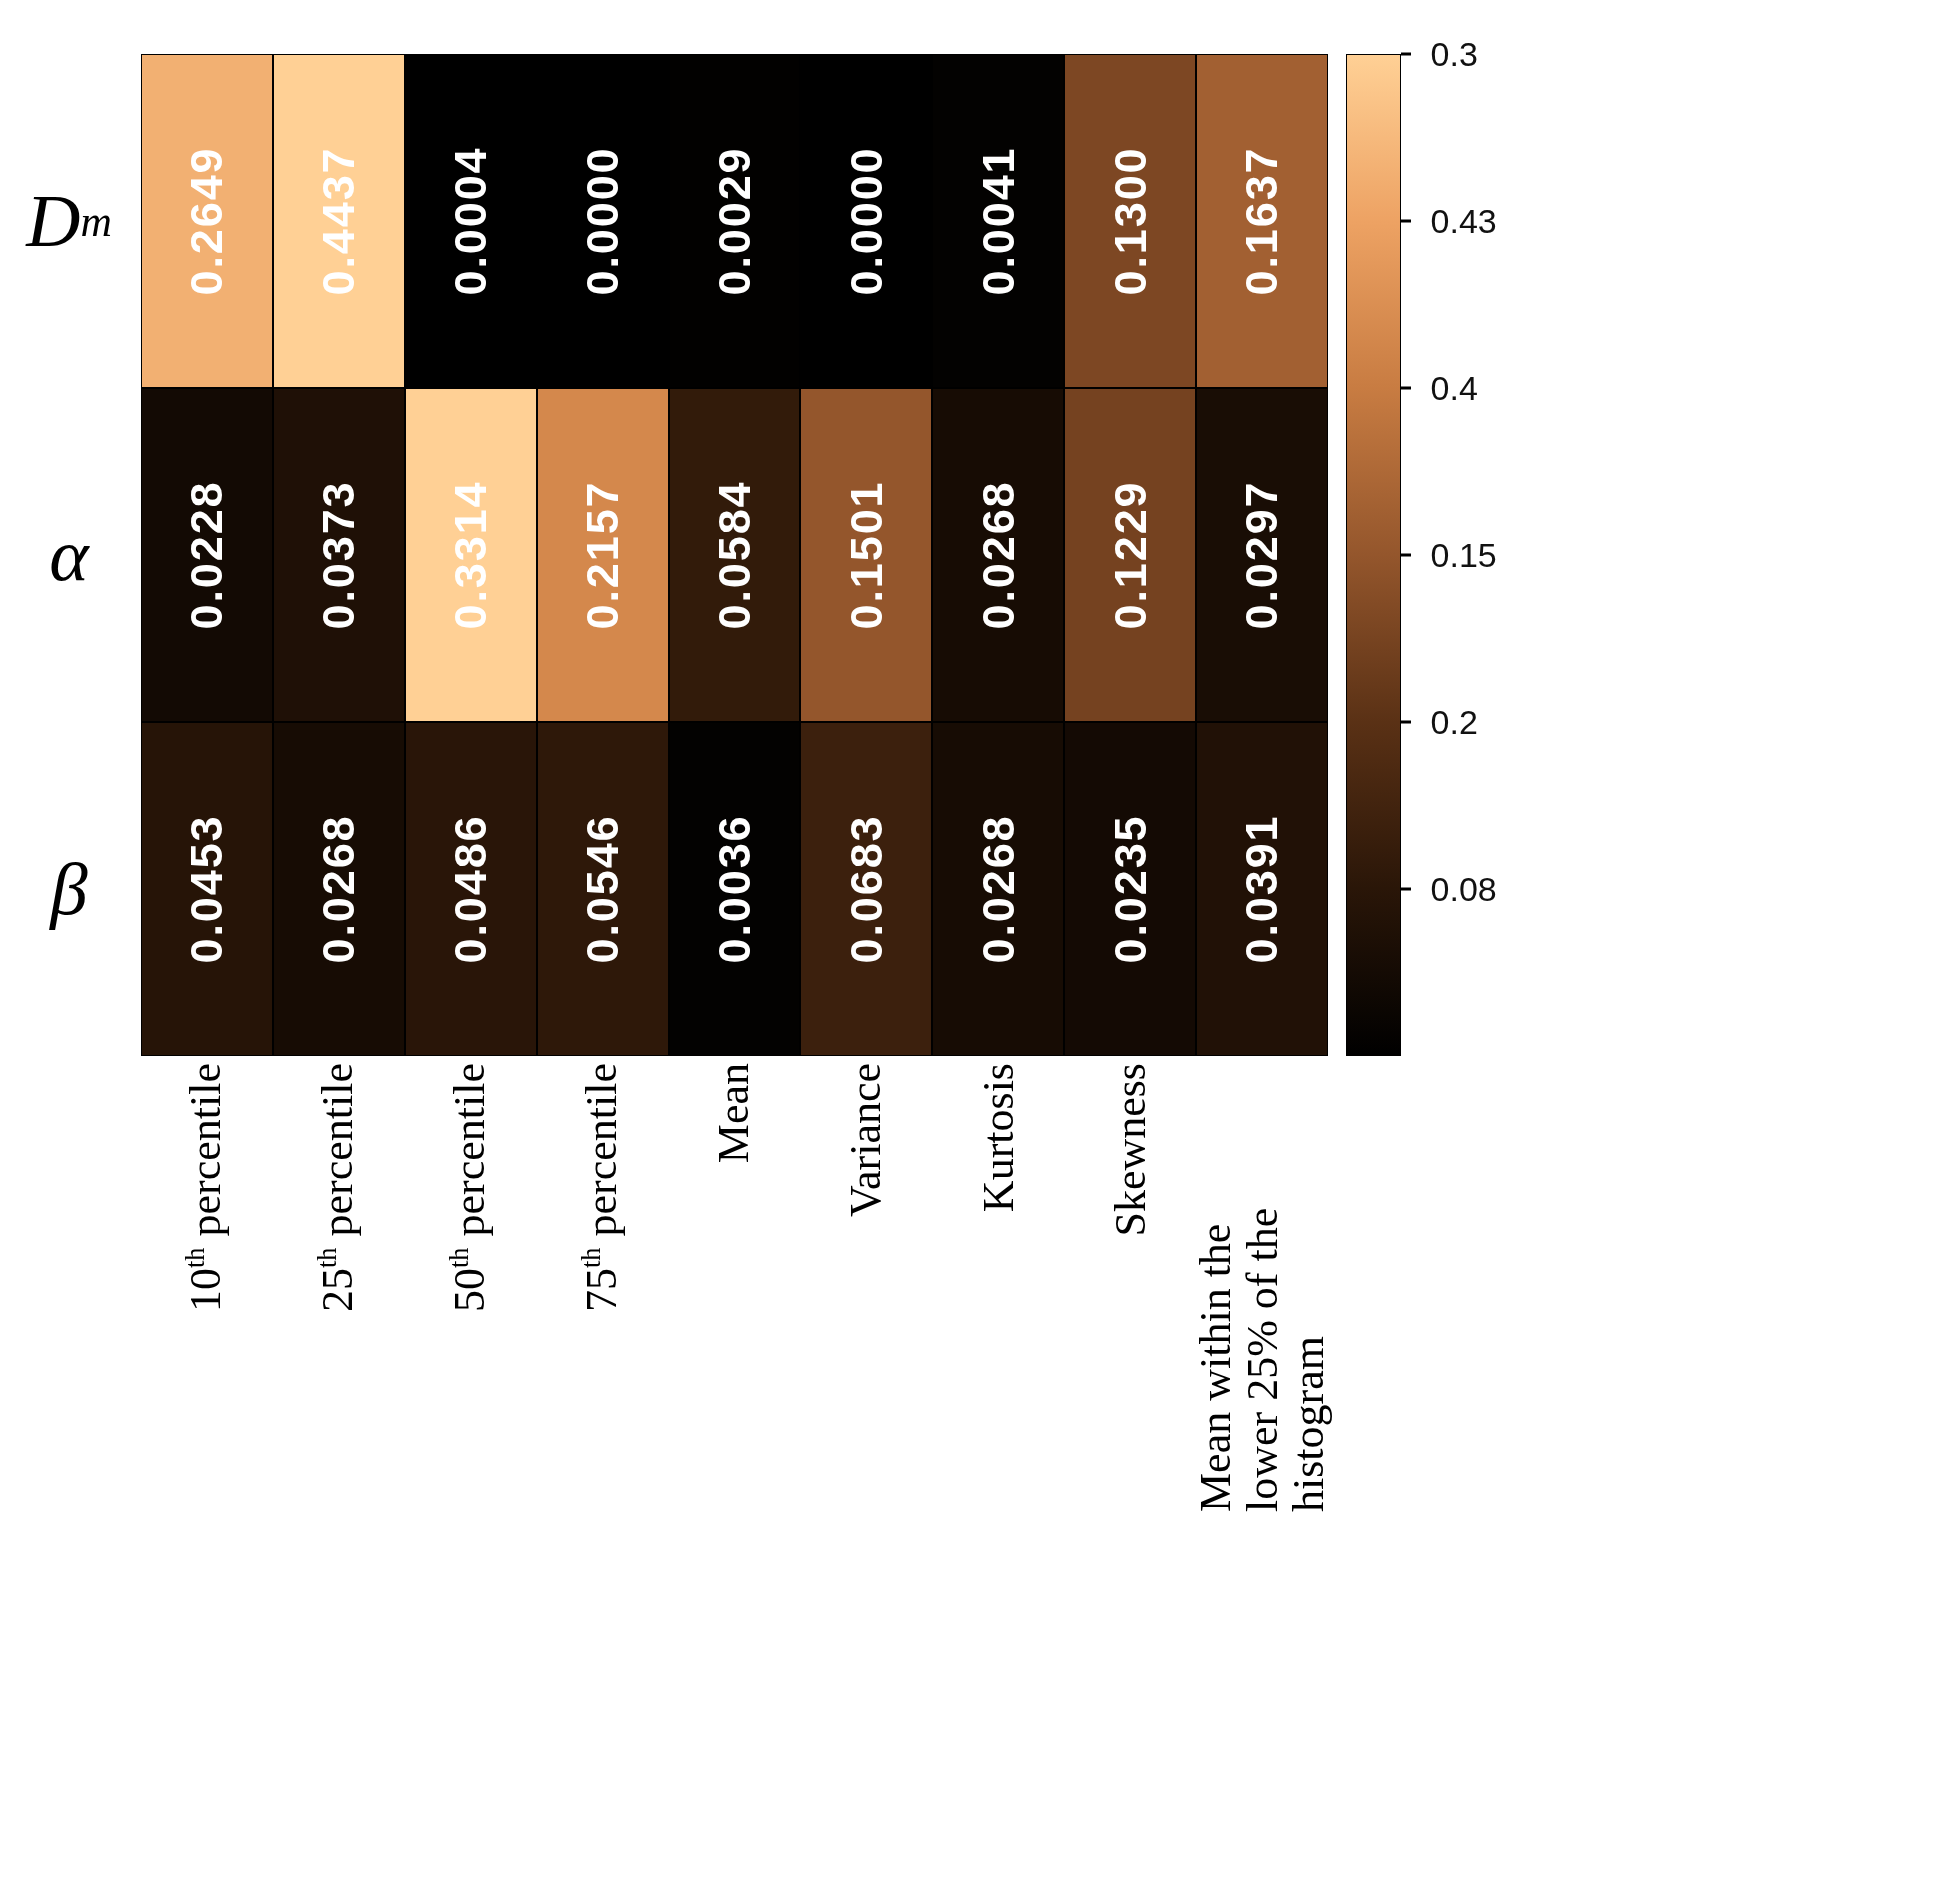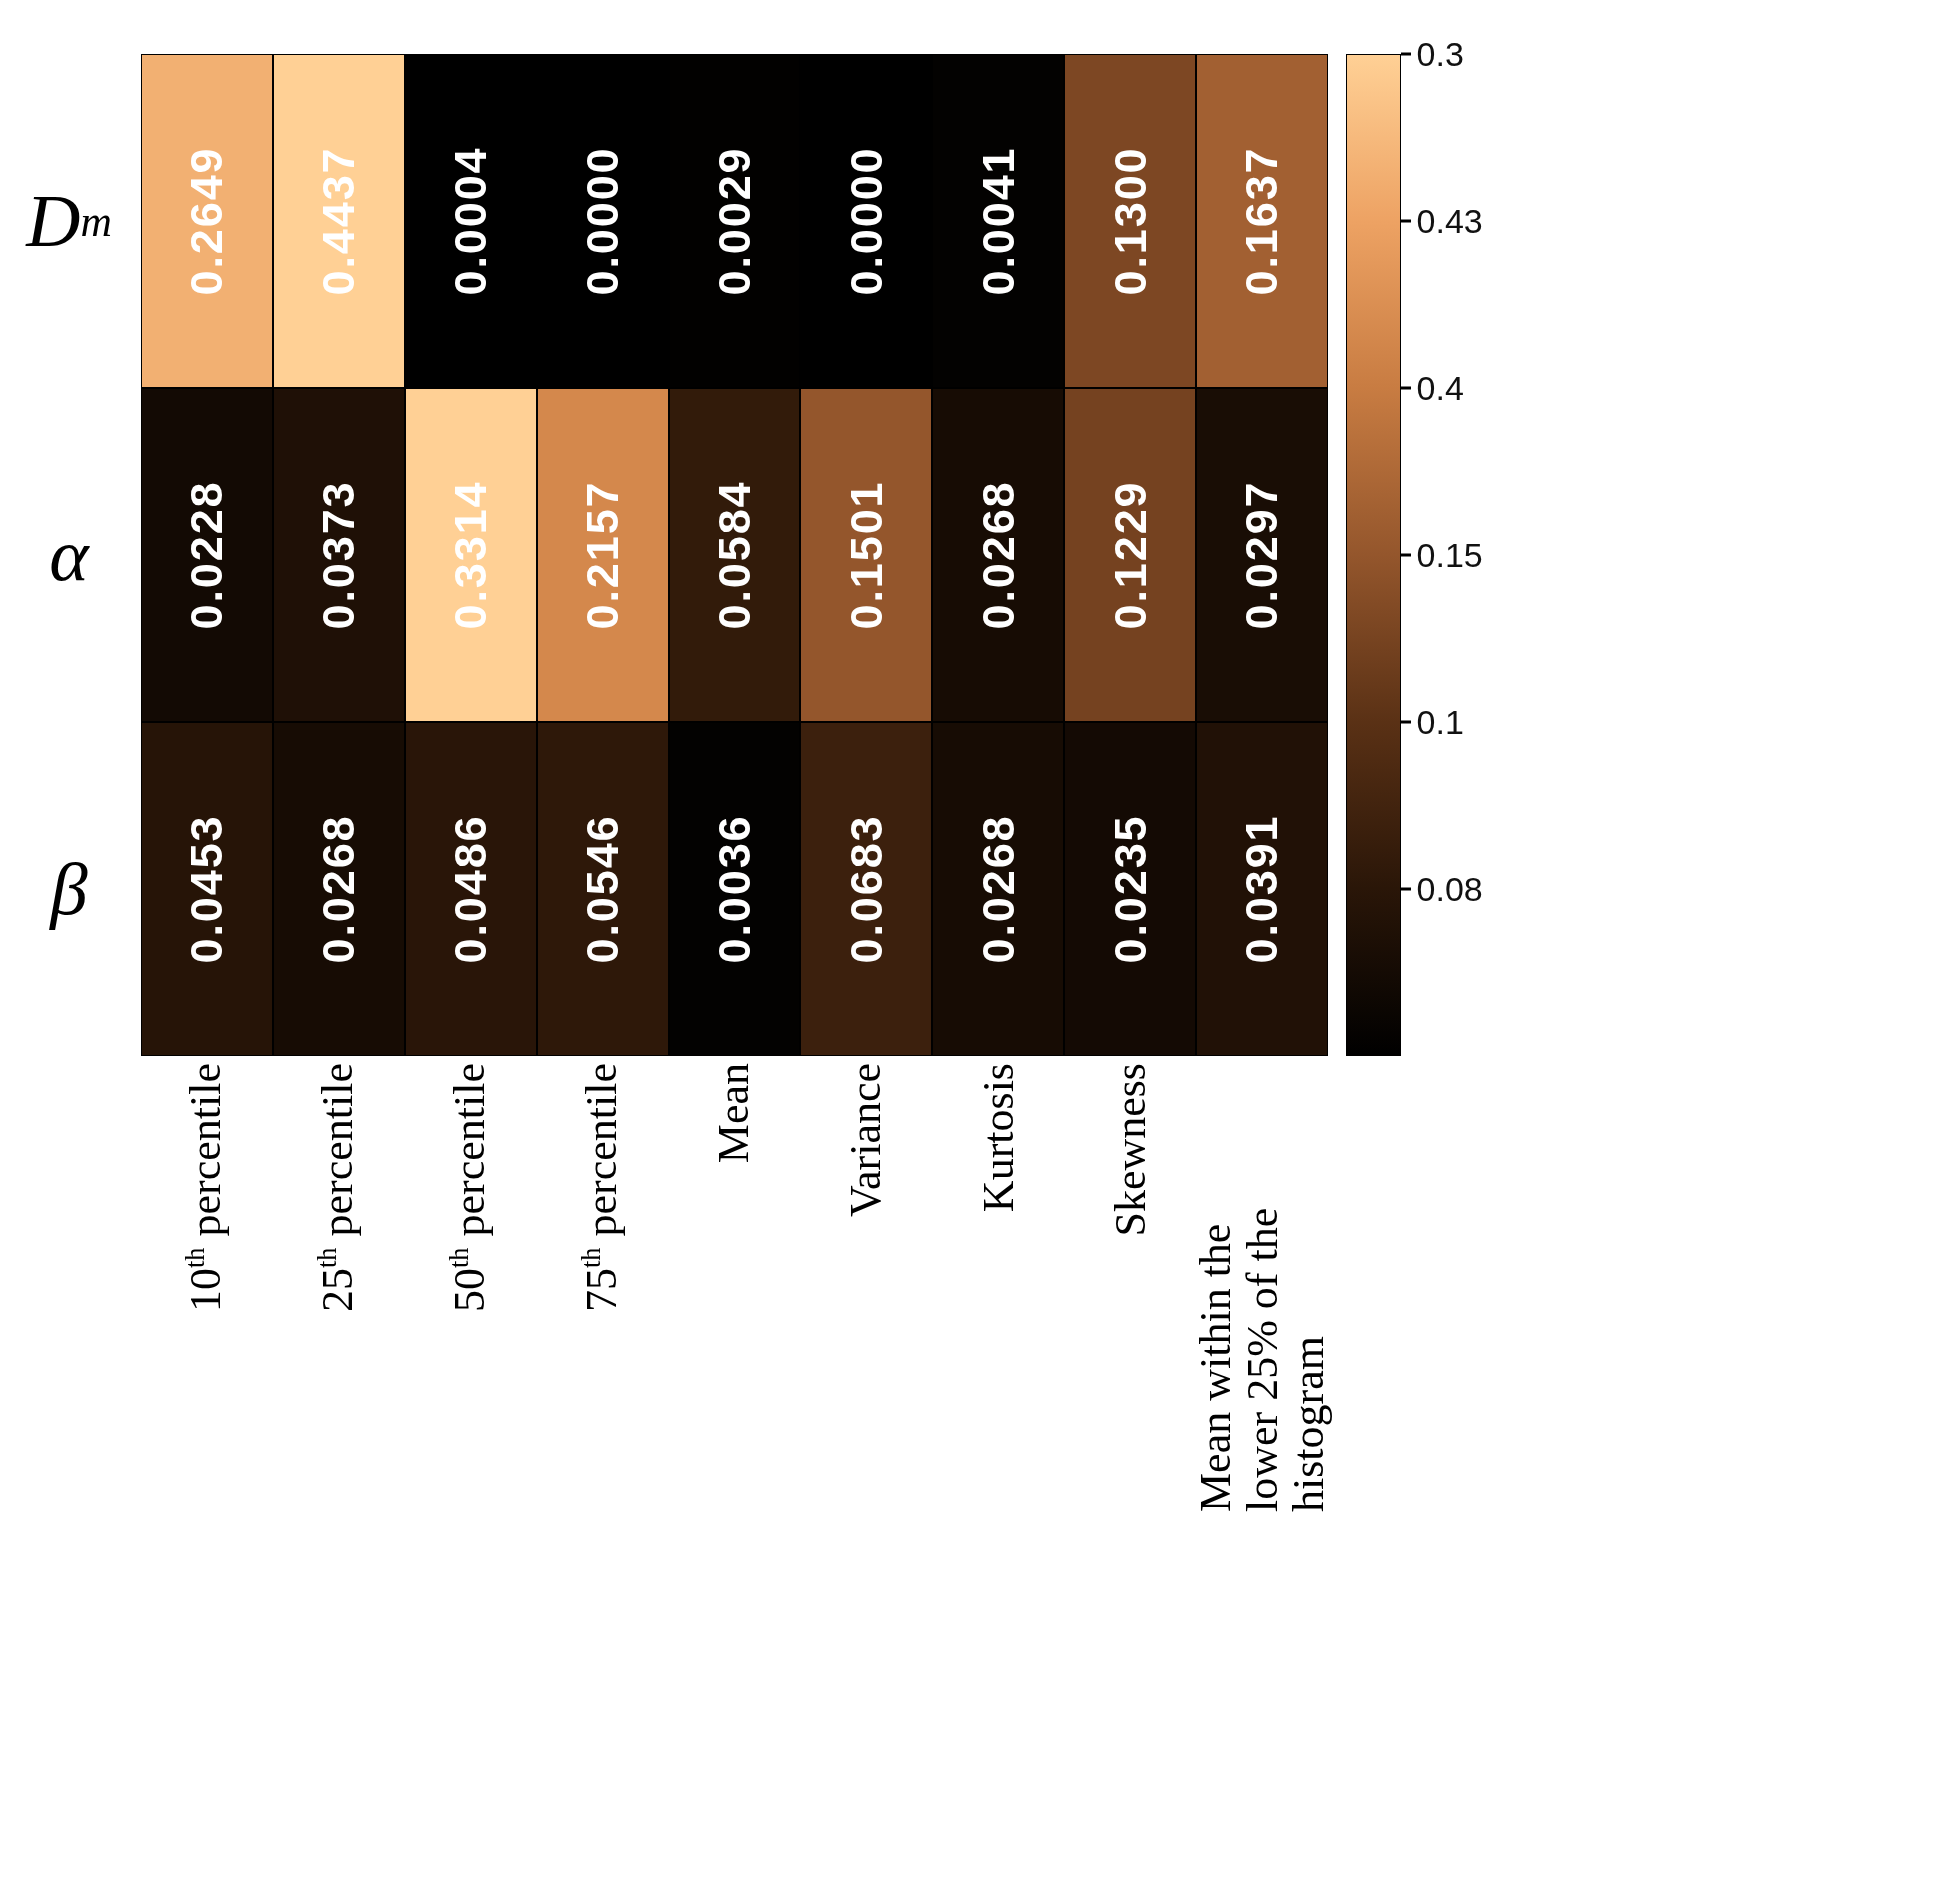--- a/index.html
+++ b/index.html
@@ -106,21 +106,21 @@
     position: absolute;
     left: 100%; top: 0;
     width: 134px; height: 100%;
   }
   .cb-tick {
     position: absolute;
     left: 0;
     transform: translateY(50%);
     display: flex;
     align-items: center;
-    gap: 6px;
+    gap: 20px;
   }
   .cb-tick .mark {
     width: 9.6px; height: 2.9px;
     background: #000;
   }
   .cb-tick .lbl {
     font-family: "Liberation Sans", sans-serif;
     font-size: 34px;
     color: #111;
   }
@@ -275,21 +275,21 @@
     </div>
   <div id="colorbar">
     <div id="colorbar-gradient" style="background: linear-gradient(to top, rgb(0, 0, 0) 0%, rgb(42, 22, 8) 16.7%, rgb(90, 49, 21) 33.3%, rgb(148, 86, 44) 50%, rgb(200, 124, 66) 66.7%, rgb(237, 162, 99) 83.3%, rgb(255, 208, 149) 100%);"></div>
     <div id="colorbar-ticks">
         <div class="cb-tick" style="bottom: 16.6667%;">
           <div class="mark"></div>
           <span class="lbl">0.08</span>
         </div>
         <div class="cb-tick" style="bottom: 33.3333%;">
           <div class="mark"></div>
-          <span class="lbl">0.1</span>
+          <span class="lbl">0.2</span>
         </div>
         <div class="cb-tick" style="bottom: 50%;">
           <div class="mark"></div>
           <span class="lbl">0.15</span>
         </div>
         <div class="cb-tick" style="bottom: 66.6667%;">
           <div class="mark"></div>
           <span class="lbl">0.4</span>
         </div>
         <div class="cb-tick" style="bottom: 83.3333%;">

